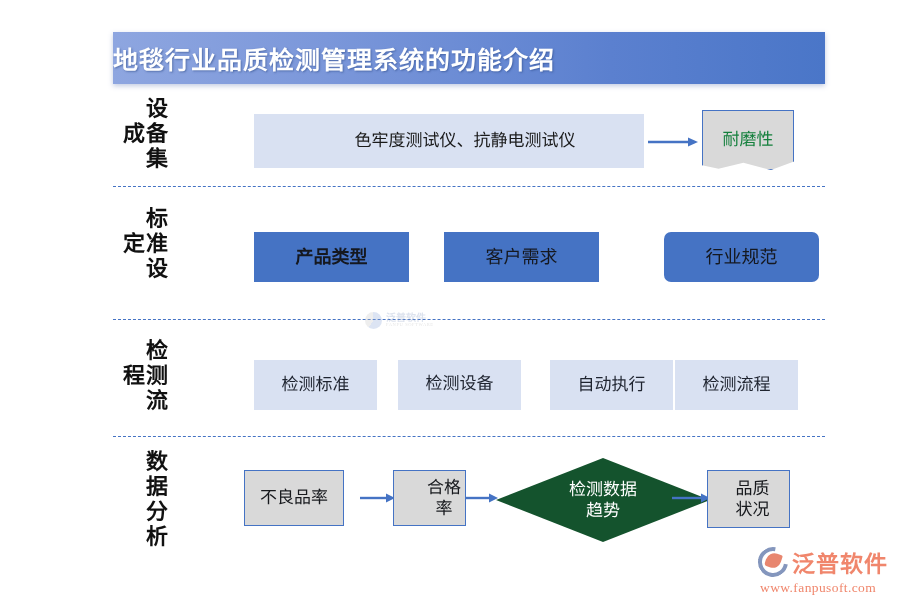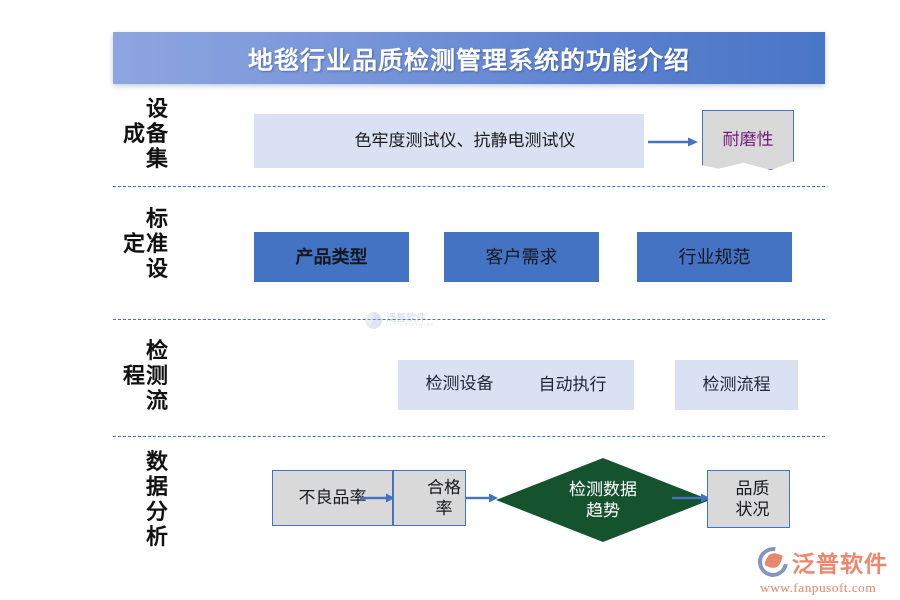--- a/index.html
+++ b/index.html
@@ -7,21 +7,21 @@
     width:900px;height:600px;overflow:hidden;background:#ffffff;
     font-family:"Liberation Serif","DejaVu Serif",serif;
     position:relative;
   }
   #canvas{position:relative;width:900px;height:600px;}
 
   
   .title-bar{
     position:absolute;left:113px;top:32px;width:712px;height:52px;
     background:linear-gradient(90deg,#8ea6e0 0%,#7b97da 30%,#5b80cf 70%,#4a76c8 100%);
-    display:flex;align-items:center;justify-content:center;
+    display:flex;align-items:center;justify-content:flex-start;
     box-shadow:0 2px 5px rgba(120,140,190,.45);
   }
   .title-text{
     color:#ffffff;font-size:25px;font-weight:bold;letter-spacing:1px;
     text-shadow:1px 1px 2px rgba(40,70,130,.55);
     white-space:nowrap;
   }
 
   
   .divider{
@@ -51,45 +51,45 @@
     text-align:center;box-sizing:border-box;line-height:1.25;
   }
 
   
   .wide-box{
     left:254px;top:114px;width:390px;height:54px;
     background:#d9e1f2;color:#1a1a1a;font-size:17px;padding-left:32px;
   }
   .doc-shape{
     left:702px;top:110px;width:92px;height:60px;
-    background:#d9d9d9;color:#701a75;font-size:17px;
+    background:#d9d9d9;color:#15803d;font-size:17px;
     border:1.5px solid #4573c4;
     clip-path:polygon(0 0,100% 0,100% 86%,75% 100%,45% 88%,18% 98%,0 92%);
   }
   .arrow-r1{position:absolute;left:648px;top:137px;width:50px;height:10px;}
 
   
   .blue-box{
     top:232px;width:155px;height:50px;
     background:#4573c4;color:#15181f;font-size:18px;
   }
-  .b1{left:254px;font-weight:bold;} .b2{left:444px;} .b3{left:637px;}
+  .b1{left:254px;font-weight:bold;} .b2{left:444px;} .b3{left:664px;border-radius:7px;}
 
   
   .pale-box{
     top:360px;width:123px;height:50px;
     background:#d9e1f2;color:#1f2430;font-size:17px;
   }
-  .p1{left:254px;} .p2{left:398px;font-family:Liberation Mono, monospace;} .p3{left:511px;} .p4{left:675px;}
+  .p1{left:254px;} .p2{left:398px;font-family:Liberation Mono, monospace;} .p3{left:550px;} .p4{left:675px;}
 
   
   .gray-box{
     background:#d9d9d9;color:#17191d;border:1.5px solid #4573c4;font-size:17px;
   }
-  .g1{left:272px;top:470px;width:121px;height:56px;}
+  .g1{left:244px;top:470px;width:100px;height:56px;}
   .g2{left:393px;top:470px;width:73px;height:56px;padding-left:29px;}
   .g4{left:707px;top:470px;width:83px;height:58px;padding-left:8px;}
   .diamond{
     left:496px;top:458px;width:214px;height:84px;
     background:#14532d;color:#ffffff;font-size:17px;
     clip-path:polygon(50% 0,100% 50%,50% 100%,0 50%);
   }
   .arr{position:absolute;height:10px;}
   .a1{left:360px;top:493px;width:35px;}
   .a2{left:466px;top:493px;width:32px;}
@@ -160,20 +160,21 @@
   <div class="node blue-box b3">行业规范</div>
 
   <div class="watermark">
     <div class="wm-mark"></div>
     <div class="wm-txt">
       <span class="wm-cn">泛普软件</span>
       <span class="wm-en">FANPU SOFTWARE</span>
     </div>
   </div>
 
+  <div class="node pale-box p1">检测标准</div>
   <div class="node pale-box p2">检测设备</div>
   <div class="node pale-box p3">自动执行</div>
   <div class="node pale-box p4">检测流程</div>
 
   <div class="node gray-box g1">不良品率</div>
 
   <svg class="arr a1" viewBox="0 0 35 10">
     <line x1="0" y1="5" x2="26" y2="5" stroke="#4573c4" stroke-width="2.4"></line>
     <polygon points="26,0.6 35,5 26,9.4" fill="#4573c4"></polygon>
   </svg>

